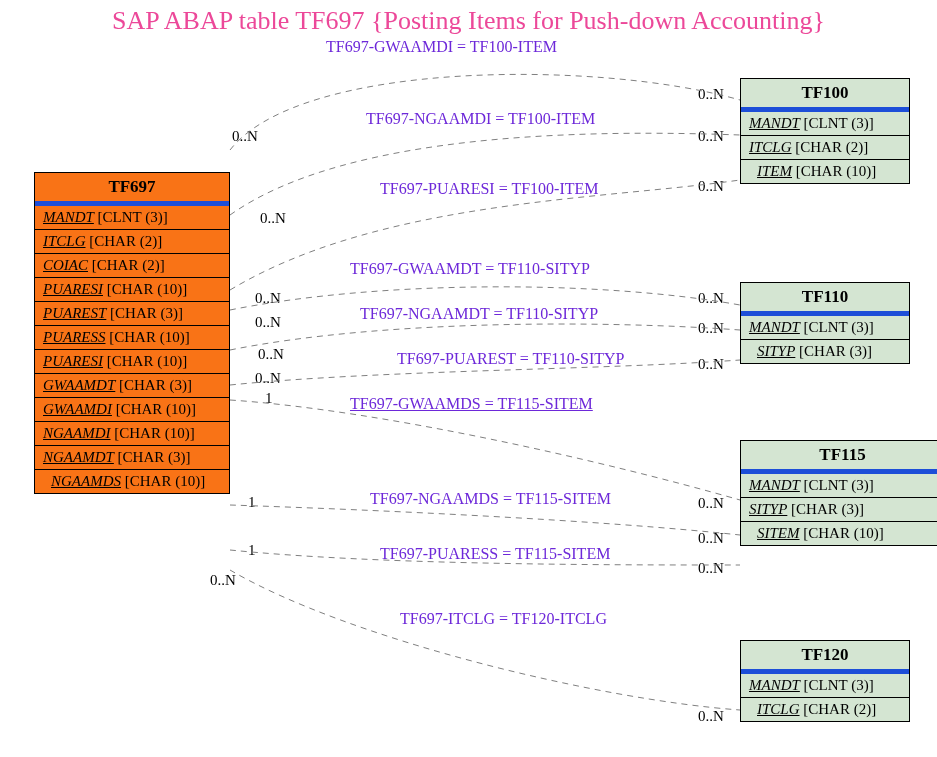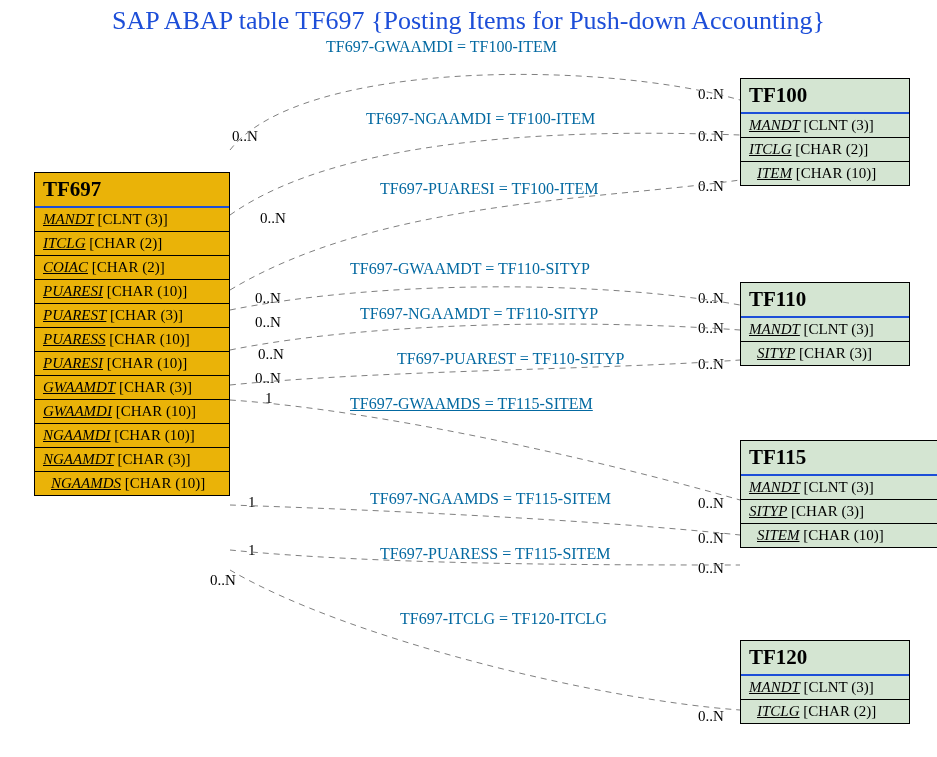--- a/index.html
+++ b/index.html
@@ -12,44 +12,44 @@
     position: relative;
     overflow: hidden;
   }
   .title {
     position: absolute;
     top: 6px;
     left: 0;
     width: 937px;
     text-align: center;
     font-size: 26px;
-    color: #1d4ed8;
+    color: #ec4899;
   }
   .entity {
     position: absolute;
     border: 1px solid #000;
     box-sizing: border-box;
   }
   .entity .hdr {
-    text-align: left;
+    text-align: center;
     font-weight: bold;
-    font-size: 21px;
+    font-size: 17px;
     padding: 4px 8px;
-    border-bottom: 2px solid #1d4ed8;
+    border-bottom: 5px solid #1d4ed8;
   }
   .entity .row {
     font-size: 15px;
     padding: 3px 8px;
     border-bottom: 1px solid #000;
     white-space: nowrap;
   }
   .entity .row:last-child { border-bottom: none; padding-left: 16px; }
   .entity .fname { font-style: italic; text-decoration: underline; }
   .entity .ftype { }
-  .e-main { background: #eab308; }
+  .e-main { background: #f97316; }
   .e-ref  { background: #d4e5d2; }
   .card {
     position: absolute;
     font-size: 15px;
     color: #000;
     white-space: nowrap;
   }
   svg.lines {
     position: absolute;
     left: 0; top: 0;
@@ -58,21 +58,21 @@
   }
   svg.lines path {
     fill: none;
     stroke: #808080;
     stroke-width: 1;
     stroke-dasharray: 6 5;
   }
   .rel-label {
     position: absolute;
     font-size: 16px;
-    color: #0369a1;
+    color: #6d28d9;
     white-space: nowrap;
   }
 </style>
 </head>
 <body>
 
 <div class="title">SAP ABAP table TF697 {Posting Items for Push-down Accounting}</div>
 
 <div id="ent-main" class="entity e-main" style="left:34px; top:172px; width:196px;">
   <div class="hdr">TF697</div>

